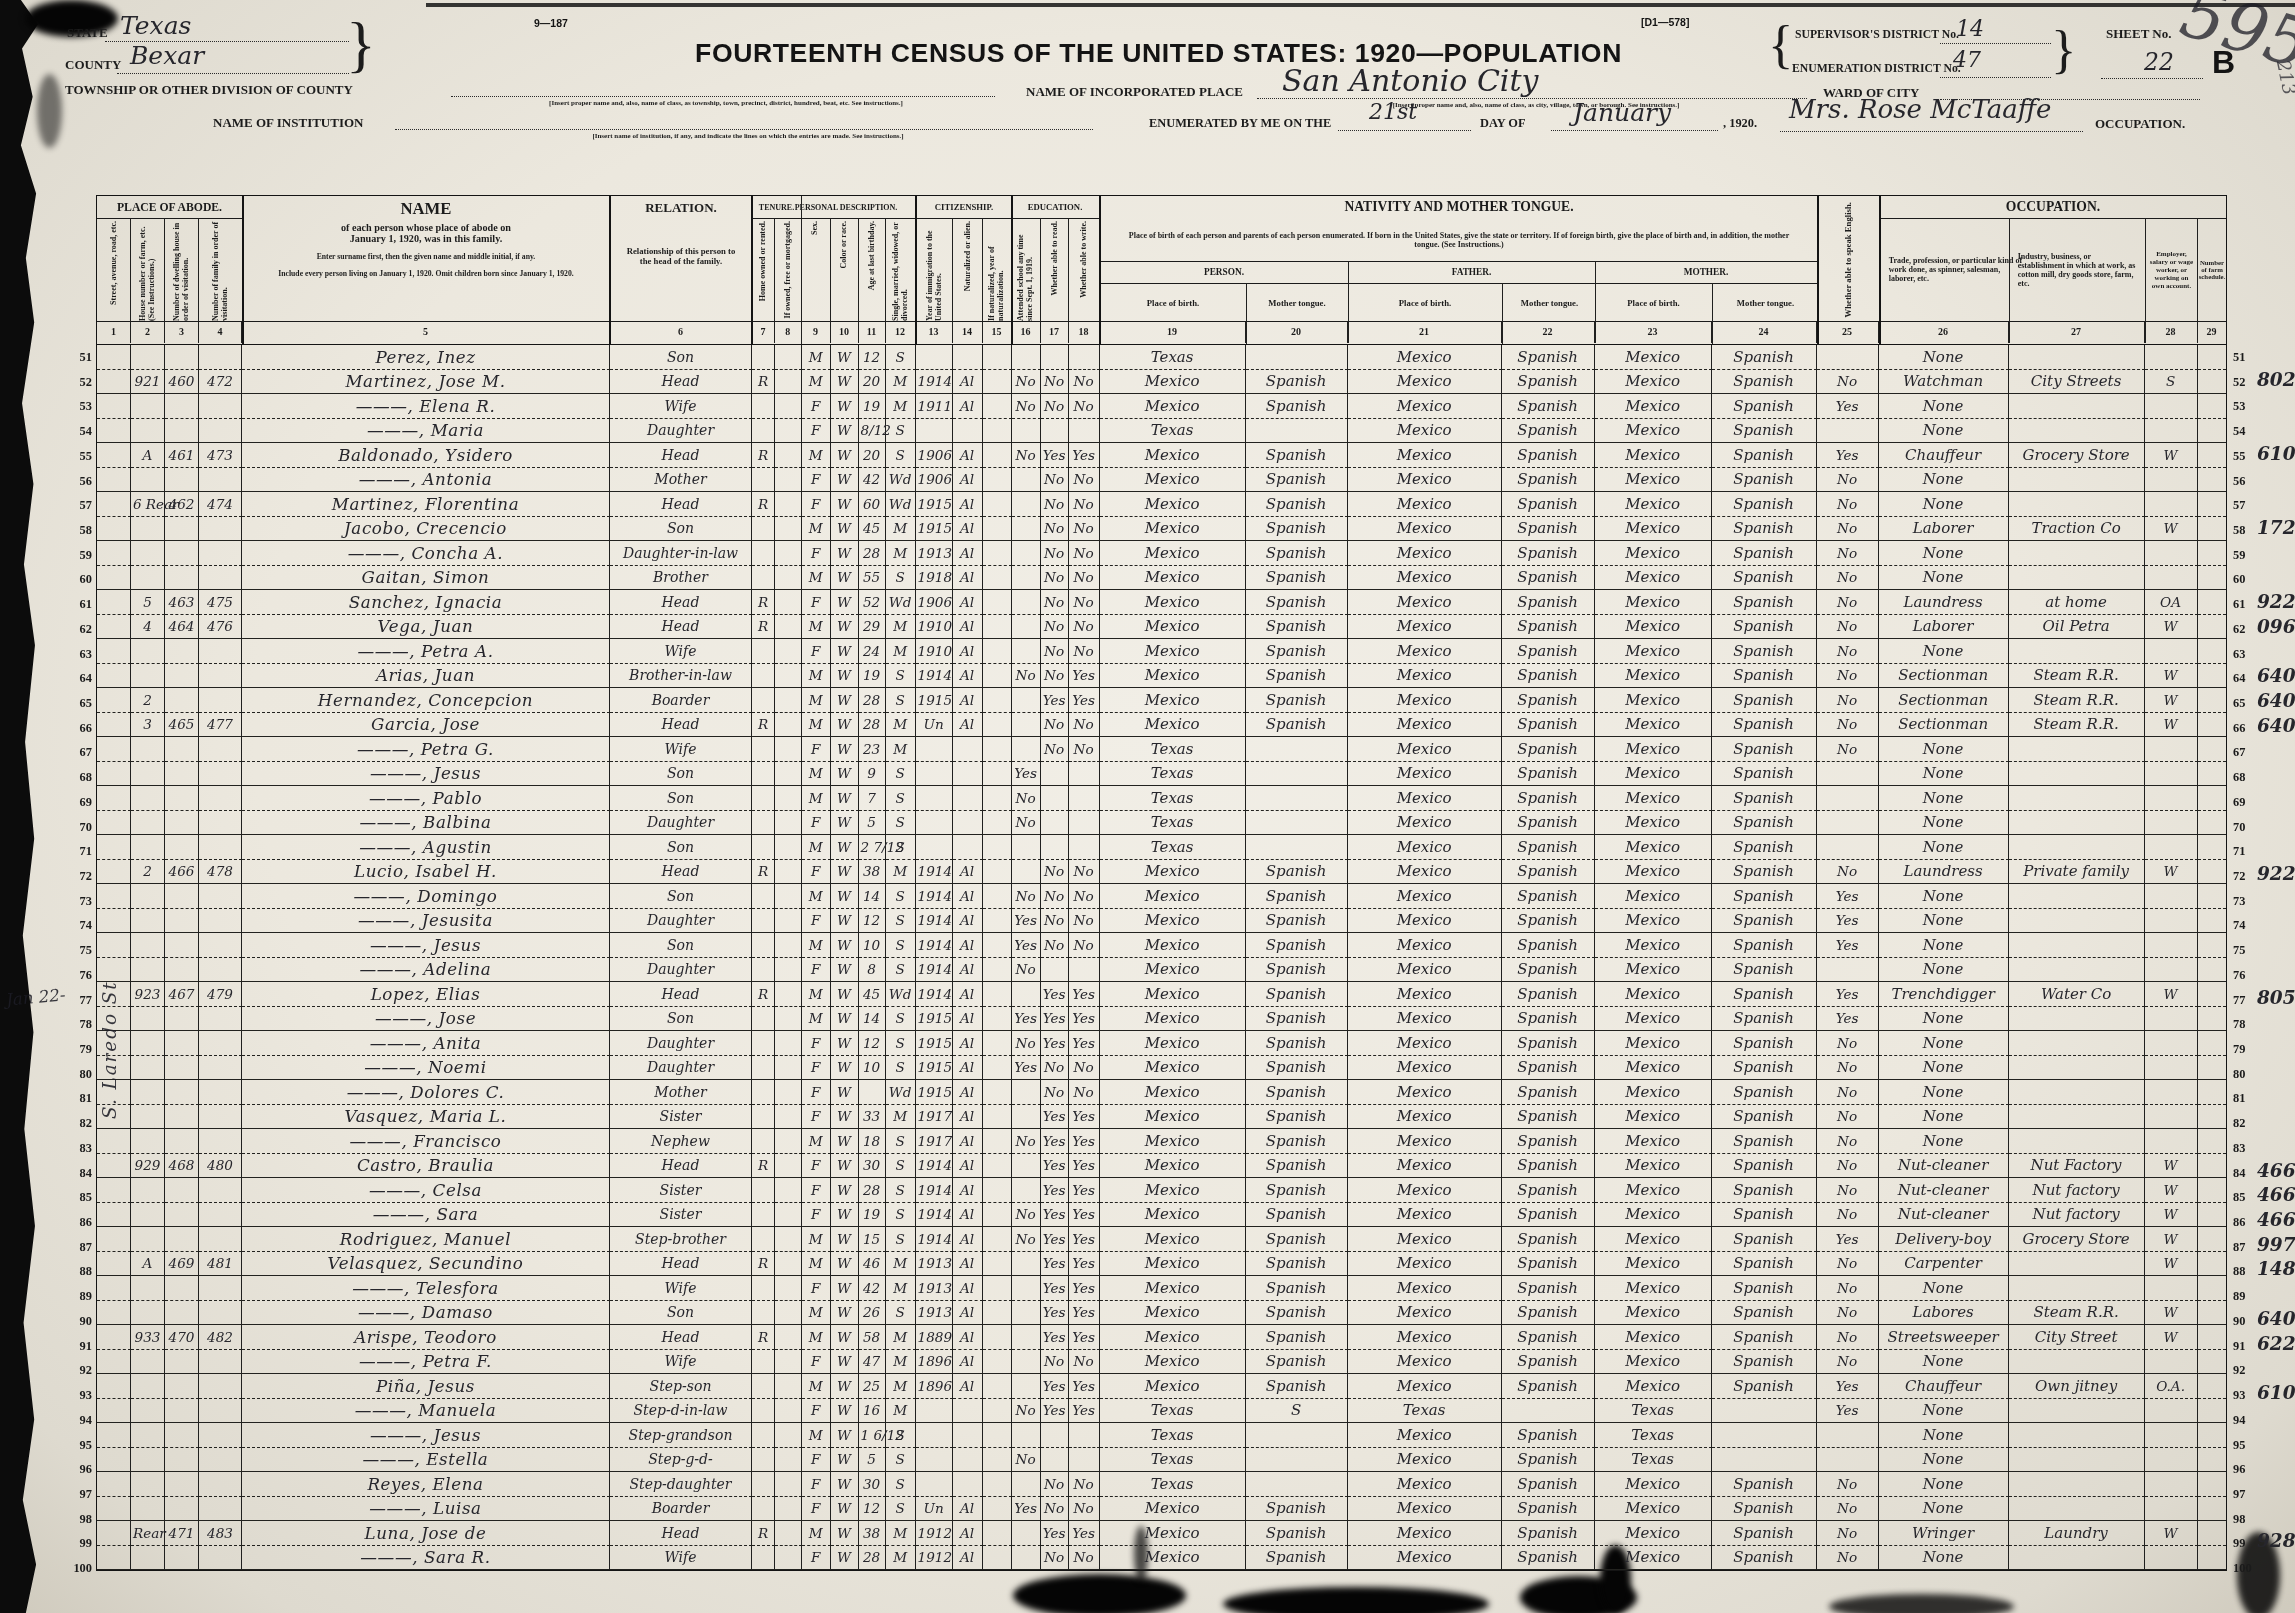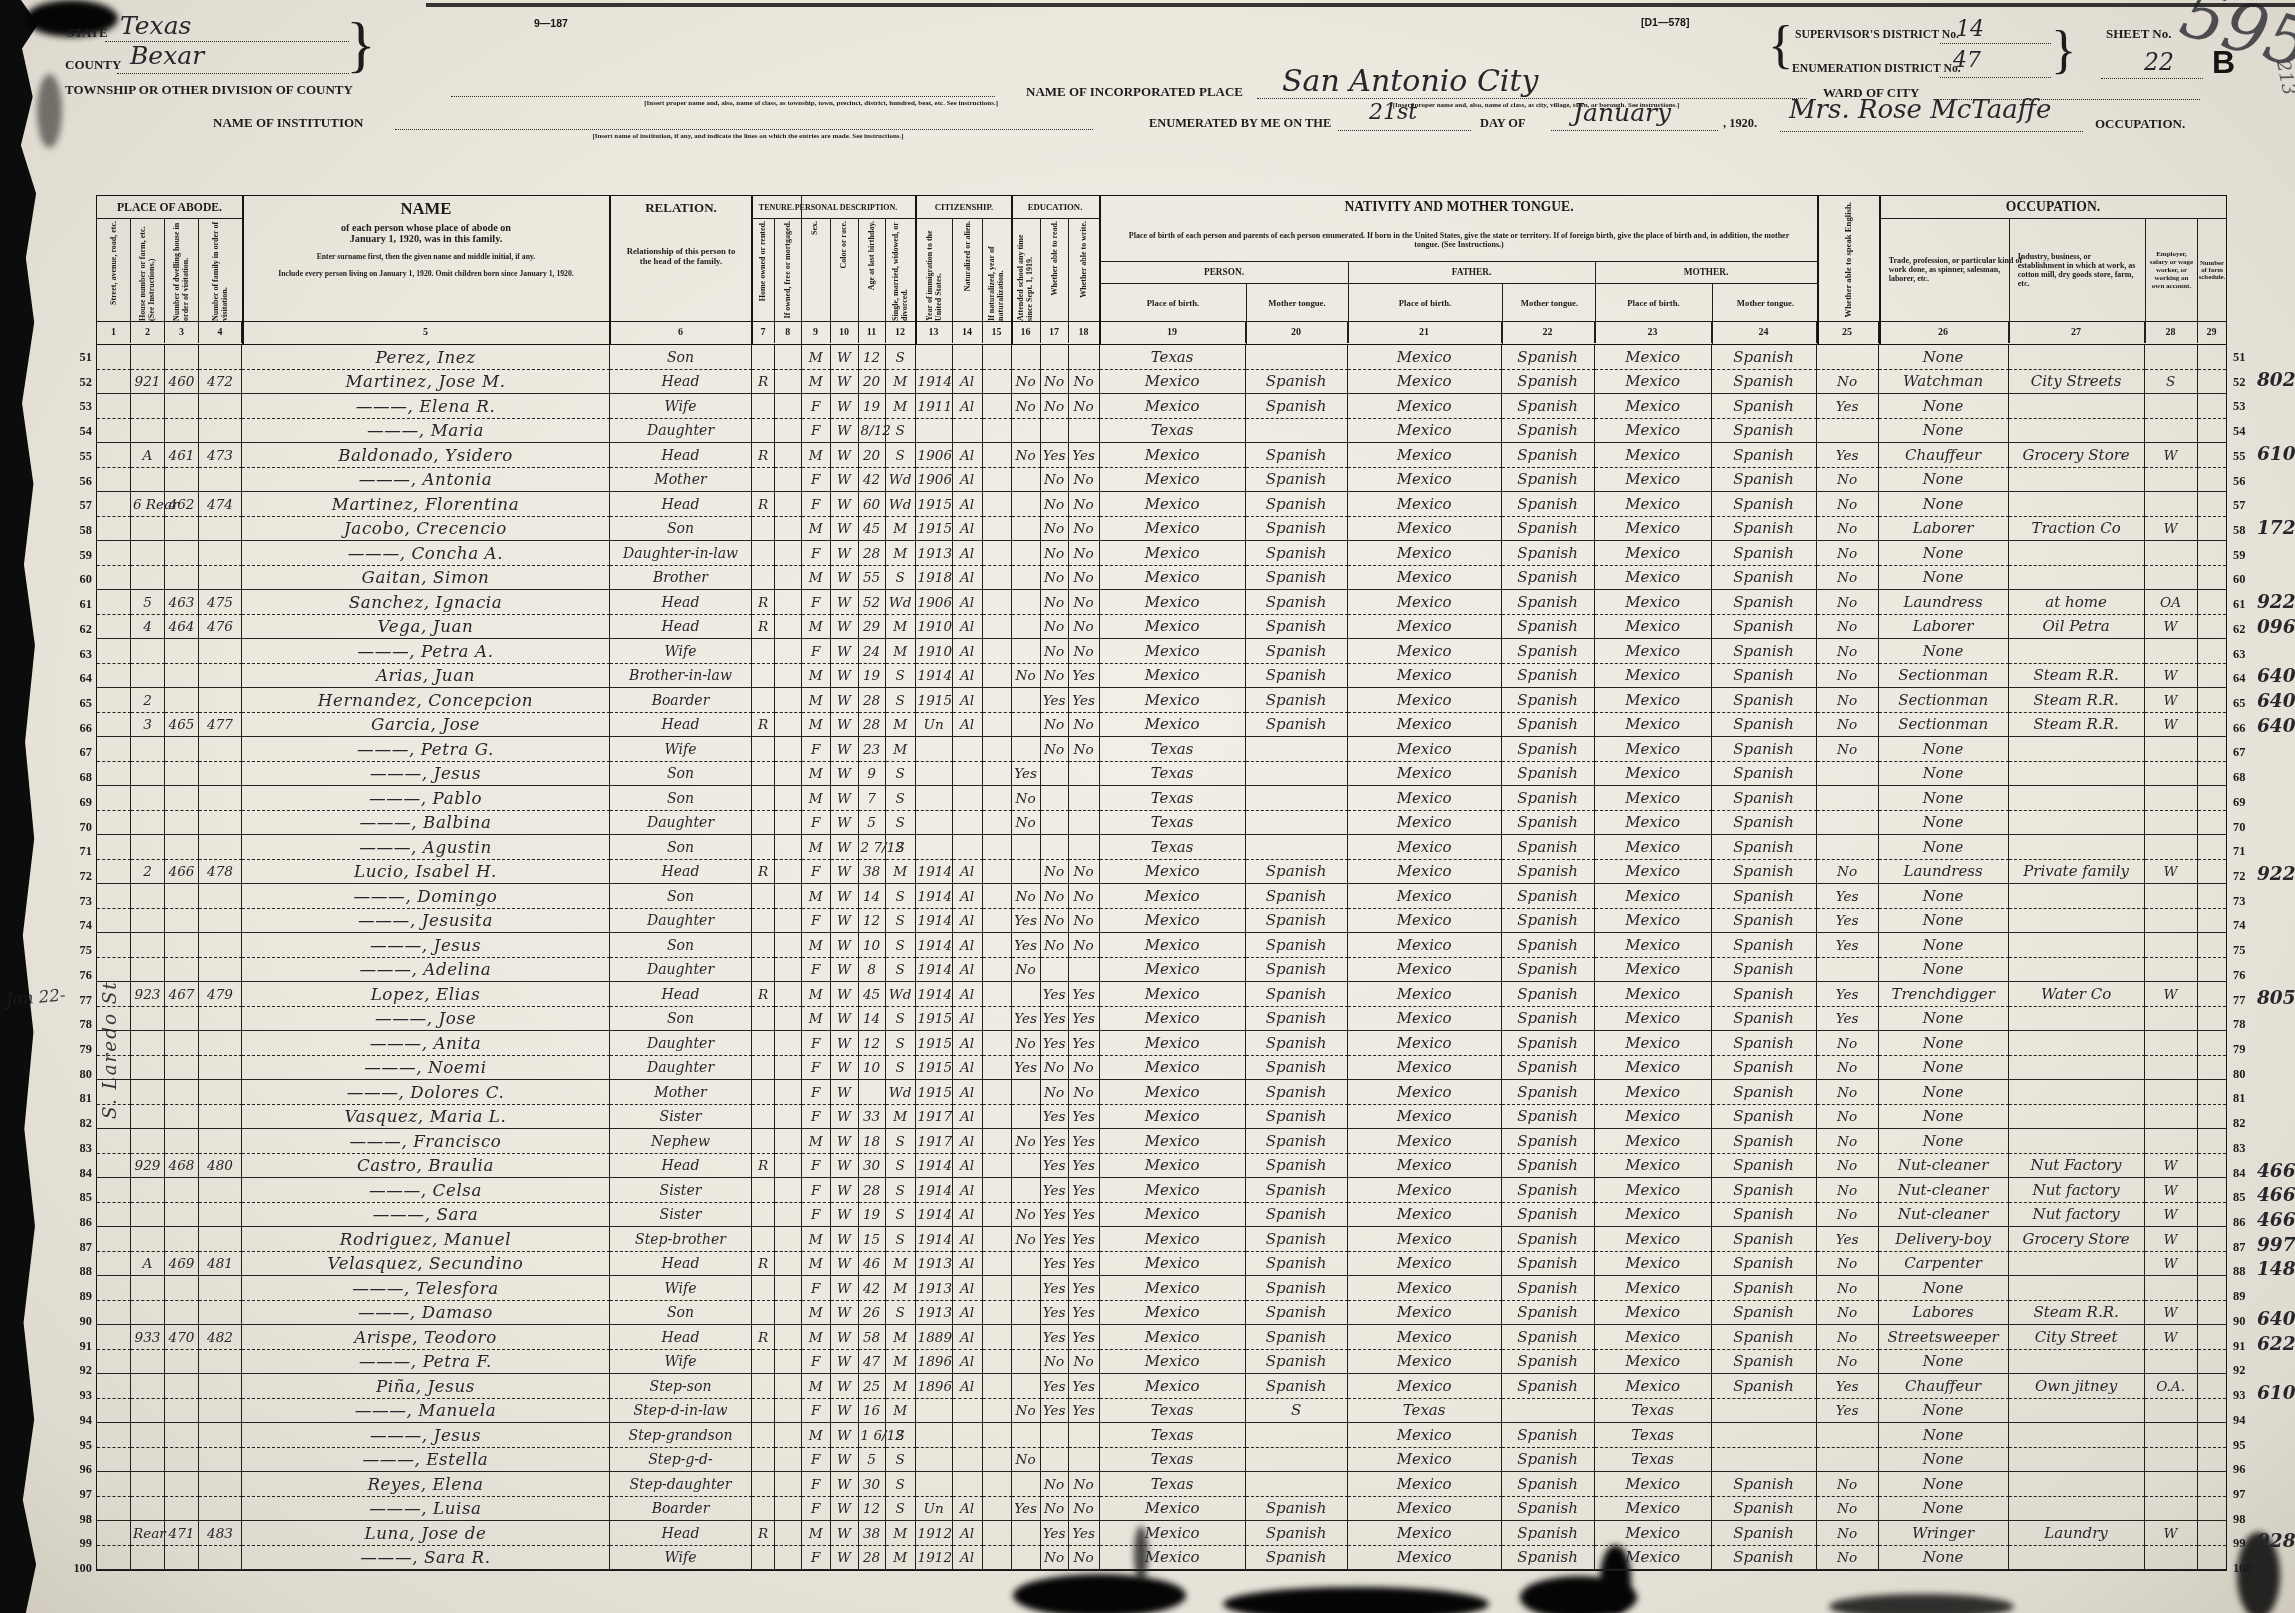--- a/index.html
+++ b/index.html
@@ -74,39 +74,40 @@
   <div class="abs printed" style="left:67px;top:25px;font-size:13px;">STATE</div>
   <div class="abs hw" style="left:120px;top:11px;font-size:25px;">Texas</div>
   <div class="abs dotline" style="left:105px;top:41px;width:244px;"></div>
   <div class="abs printed" style="left:65px;top:57px;font-size:13px;">COUNTY</div>
   <div class="abs hw" style="left:130px;top:41px;font-size:25px;">Bexar</div>
   <div class="abs dotline" style="left:117px;top:73px;width:232px;"></div>
   <div class="abs printed" style="left:346px;top:8.7px;font-size:62px;font-weight:normal;">}</div>
 
   <div class="abs sans" style="left:534px;top:17.3px;font-size:10.5px;">9—187</div>
   <div class="abs sans" style="left:1641px;top:16px;font-size:10.5px;">[D1—578]</div>
+  <div class="abs sans" style="left:627px;top:38px;width:1063px;text-align:center;font-size:26.6px;letter-spacing:0.6px;">FOURTEENTH CENSUS OF THE UNITED STATES: 1920—POPULATION</div>
 
   <div class="abs printed" style="left:1768px;top:13.6px;font-size:53px;font-weight:normal;">{</div>
   <div class="abs printed" style="left:1795px;top:28px;font-size:11.7px;">SUPERVISOR'S DISTRICT No.</div>
   <div class="abs hw" style="left:1956px;top:16px;font-size:22px;">14</div>
   <div class="abs dotline" style="left:1940px;top:43px;width:111px;"></div>
   <div class="abs printed" style="left:1792px;top:62px;font-size:11.7px;">ENUMERATION DISTRICT No.</div>
   <div class="abs hw" style="left:1953px;top:47px;font-size:22px;">47</div>
   <div class="abs dotline" style="left:1940px;top:77px;width:111px;"></div>
   <div class="abs printed" style="left:2051px;top:18.5px;font-size:53px;font-weight:normal;">}</div>
   <div class="abs printed" style="left:2106px;top:26px;font-size:13px;">SHEET No.</div>
   <div class="abs hw" style="left:2144px;top:48px;font-size:23.5px;">22</div>
   <div class="abs dotline" style="left:2101px;top:78px;width:102px;"></div>
   <div class="abs sans" style="left:2212px;top:44px;font-size:32px;">B</div>
   <div class="abs scrawl" style="left:2181px;top:-11px;font-size:68px;transform:rotate(16deg);opacity:.85;">595</div>
   <div class="abs scrawl" style="left:2269px;top:67px;font-size:18.5px;transform:rotate(78deg);opacity:.8;">213</div>
 
   <div class="abs printed" style="left:65px;top:82px;font-size:13px;">TOWNSHIP OR OTHER DIVISION OF COUNTY</div>
   <div class="abs dotline" style="left:451px;top:96px;width:544px;"></div>
-  <div class="abs printed note" style="left:454px;top:99px;width:544px;text-align:right;">[Insert proper name and, also, name of class, as township, town, precinct, district, hundred, beat, etc.  See instructions.]</div>
+  <div class="abs printed note" style="left:454px;top:99px;width:544px;text-align:center;">[Insert proper name and, also, name of class, as township, town, precinct, district, hundred, beat, etc.  See instructions.]</div>
   <div class="abs printed" style="left:1026px;top:84px;font-size:13px;">NAME OF INCORPORATED PLACE</div>
   <div class="abs hw" style="left:1282px;top:63px;font-size:30px;text-align:center;">San Antonio City</div>
   <div class="abs dotline" style="left:1257px;top:98px;width:550px;"></div>
   <div class="abs printed note" style="left:1261px;top:101px;width:550px;text-align:center;">[Insert proper name and, also, name of class, as city, village, town, or borough.  See instructions.]</div>
   <div class="abs printed" style="left:1823px;top:85px;font-size:13px;">WARD OF CITY</div>
   <div class="abs dotline" style="left:1940px;top:99px;width:260px;"></div>
 
   <div class="abs printed" style="left:213px;top:115px;font-size:13px;">NAME OF INSTITUTION</div>
   <div class="abs dotline" style="left:395px;top:129px;width:698px;"></div>
   <div class="abs printed note" style="left:399px;top:132px;width:698px;text-align:center;">[Insert name of institution, if any, and indicate the lines on which the entries are made.  See instructions.]</div>

